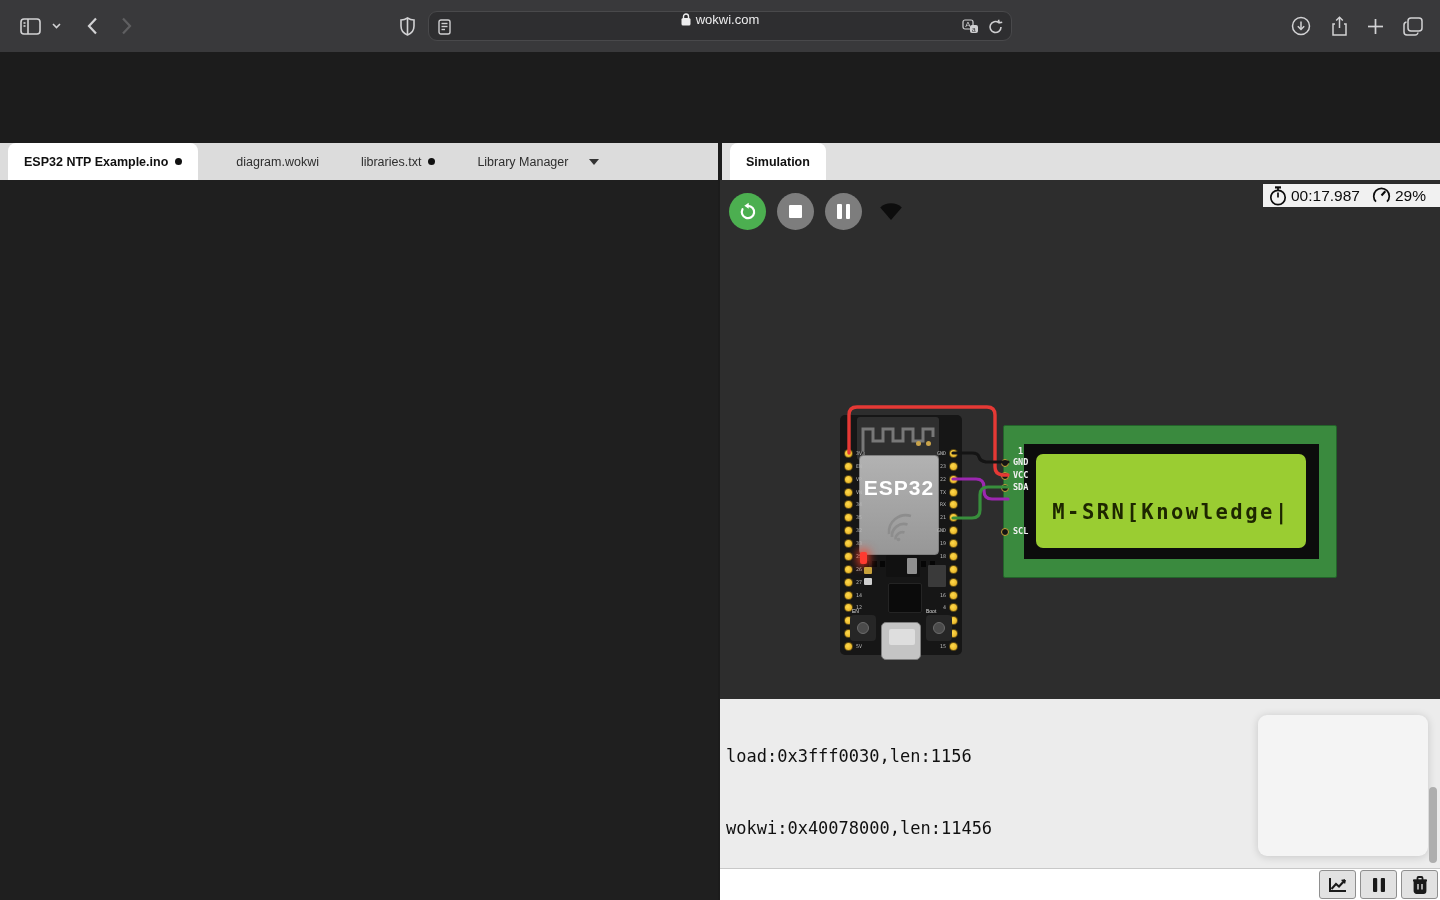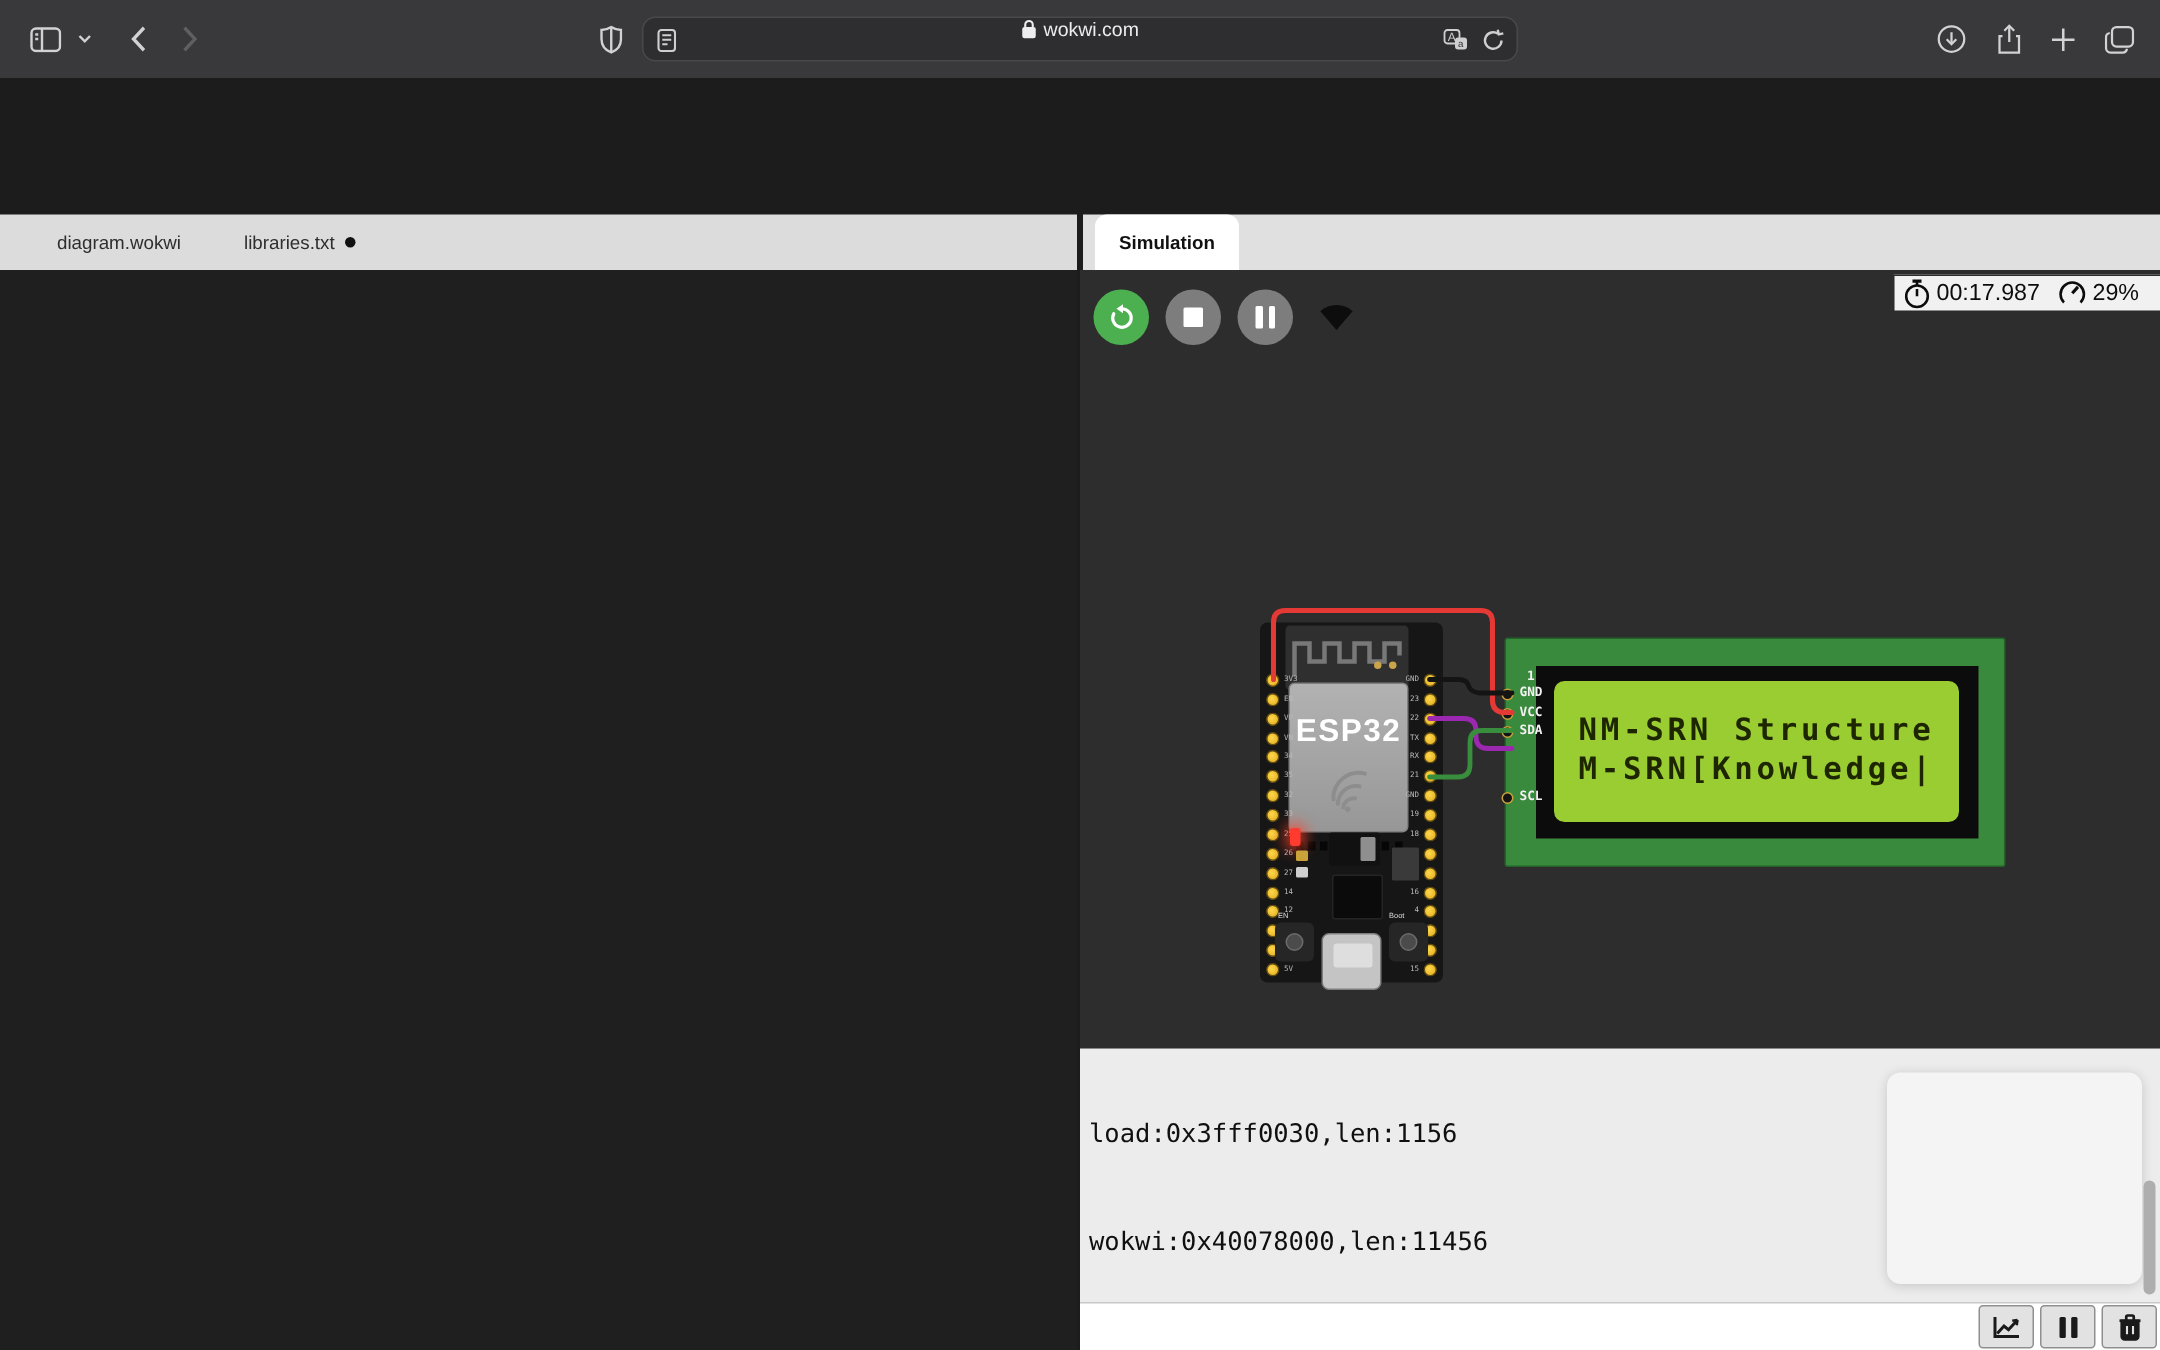--- a/index.html
+++ b/index.html
@@ -179,26 +179,34 @@
     </div>
     <div class="tbtn" style="left:1399px;width:28px;">
       <svg width="20" height="19" viewBox="0 0 20 19" fill="none" stroke="currentColor" stroke-width="1.5">
           <rect x="5" y="1" width="14" height="13" rx="3"></rect>
           <path d="M3.5 5 A3 3 0 0 0 1 8 V15 A3 3 0 0 0 4 18 H12 A3 3 0 0 0 15 15.5"></path>
         </svg>
     </div>
   </div>
 
   <div class="tabbar tabbar-left">
+    <div class="tab active" style="margin-left:8px;">
+      <span>ESP32 NTP Example.ino</span>
+      <span class="dot"></span>
+    </div>
     <div class="tab" style="margin-left:22px;">
       <span>diagram.wokwi</span>
     </div>
     <div class="tab" style="margin-left:10px;">
       <span>libraries.txt</span>
       <span class="dot"></span>
+    </div>
+    <div class="tab" style="margin-left:10px;">
+      <span>Library Manager</span>
+      <span class="caret-down"></span>
     </div>
   </div>
   <div class="editor-area"></div>
 
   <div class="tabbar tabbar-right">
     <div class="tab active" style="margin-left:8px;">
       <span>Simulation</span>
     </div>
   </div>
 
@@ -417,21 +425,20 @@
       <span class="tact-lbl" style="left:12px;">EN</span>
       <span class="tact-lbl" style="left:86px;">Boot</span>
       <span class="usb">
           <i></i>
         </span>
     </div>
 
     <div class="lcd">
       <div class="lcd-bezel"></div>
       <div class="lcd-screen">
-        <div class="lcd-line l1">NM-SRN Structure</div>
         <div class="lcd-line l2">M-SRN[Knowledge|</div>
       </div>
       <span class="lcd-pin1">1</span>
       <div class="lcd-pinrow" style="top:31px;">
           <span class="lcd-pinhole"></span>
           <span class="lcd-pinlbl">GND</span>
         </div>
       <div class="lcd-pinrow" style="top:44px;">
           <span class="lcd-pinhole"></span>
           <span class="lcd-pinlbl">VCC</span>

